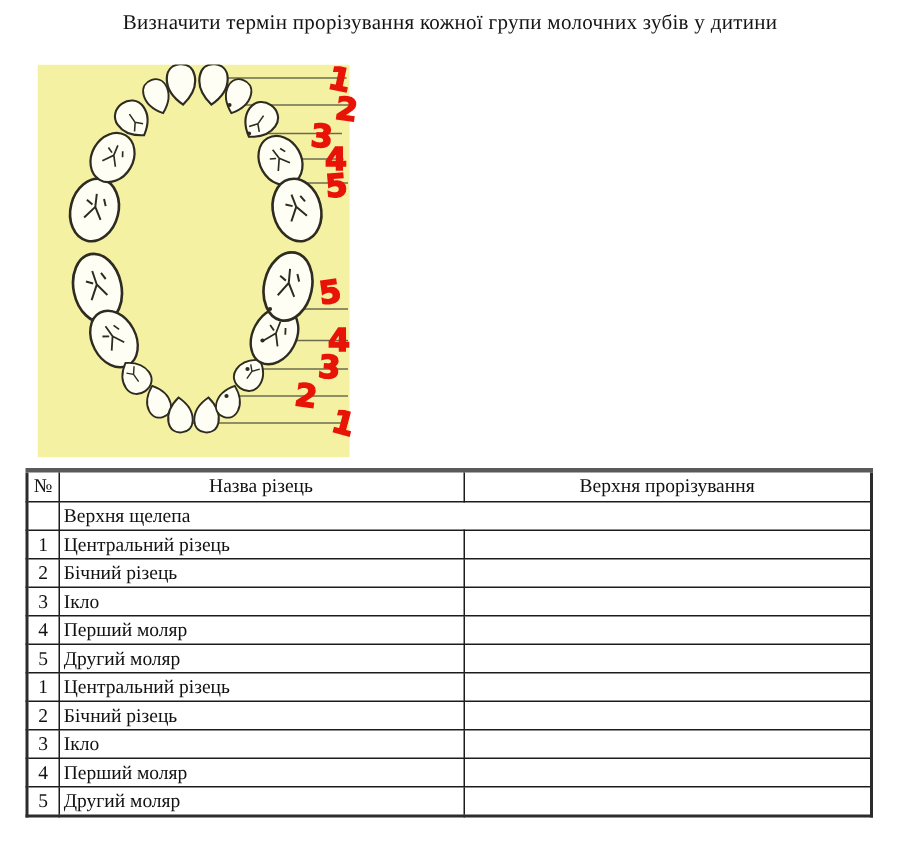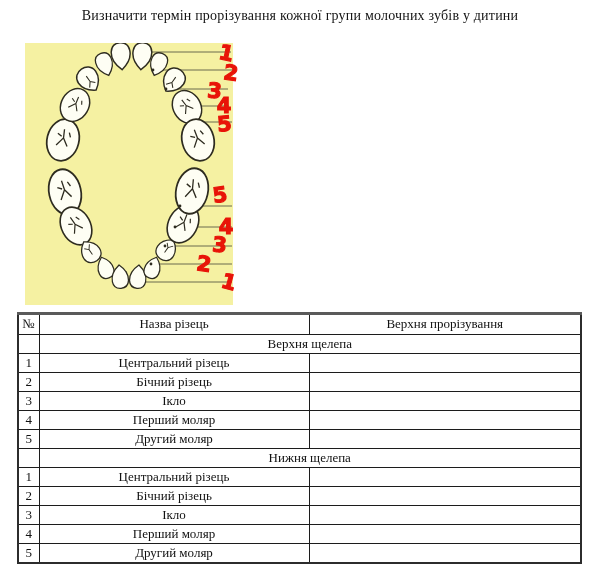--- a/index.html
+++ b/index.html
@@ -35,23 +35,23 @@
     border: 1px solid #1c1c1c;
     height: 18px;
     padding: 0 3px;
     font-weight: normal;
     overflow: hidden;
     white-space: nowrap;
     line-height: 1.1;
   }
   .wtable tr.header-row th { height: 19px; text-align: center; }
   .cell-num { text-align: center; padding: 0; }
-  .cell-name { text-align: center; padding-left: 6px; margin-top: 16px; }
+  .cell-name { text-align: left; padding-left: 6px; margin-top: 16px; }
   .cell-term { }
-  .section-cell { text-align: center; }
+  .section-cell { }
 
   .rnum {
     font-family: "DejaVu Sans", sans-serif;
     font-weight: bold;
     font-size: 21px;
     fill: #E81408;
     stroke: #E81408;
     stroke-width: 1.1;
     text-anchor: middle;
   }
@@ -183,24 +183,20 @@
         <td class="cell-name">Перший моляр</td>
         <td class="cell-term"></td>
       </tr>
       <tr>
         <td class="cell-num">5</td>
         <td class="cell-name">Другий моляр</td>
         <td class="cell-term"></td>
       </tr>
 
       <tr>
-        <td></td>
-        <td class="section-cell" colspan="2">Нижня щелепа</td>
-      </tr>
-      <tr>
         <td class="cell-num">1</td>
         <td class="cell-name">Центральний різець</td>
         <td class="cell-term"></td>
       </tr>
       <tr>
         <td class="cell-num">2</td>
         <td class="cell-name">Бічний різець</td>
         <td class="cell-term"></td>
       </tr>
       <tr>

